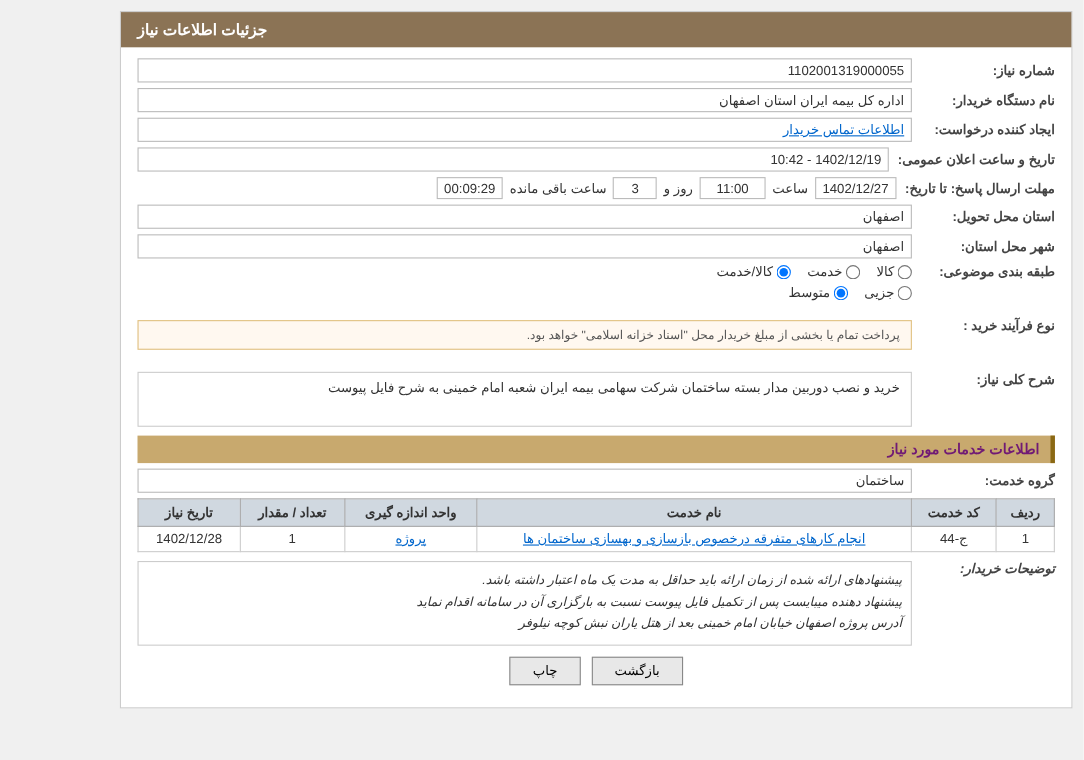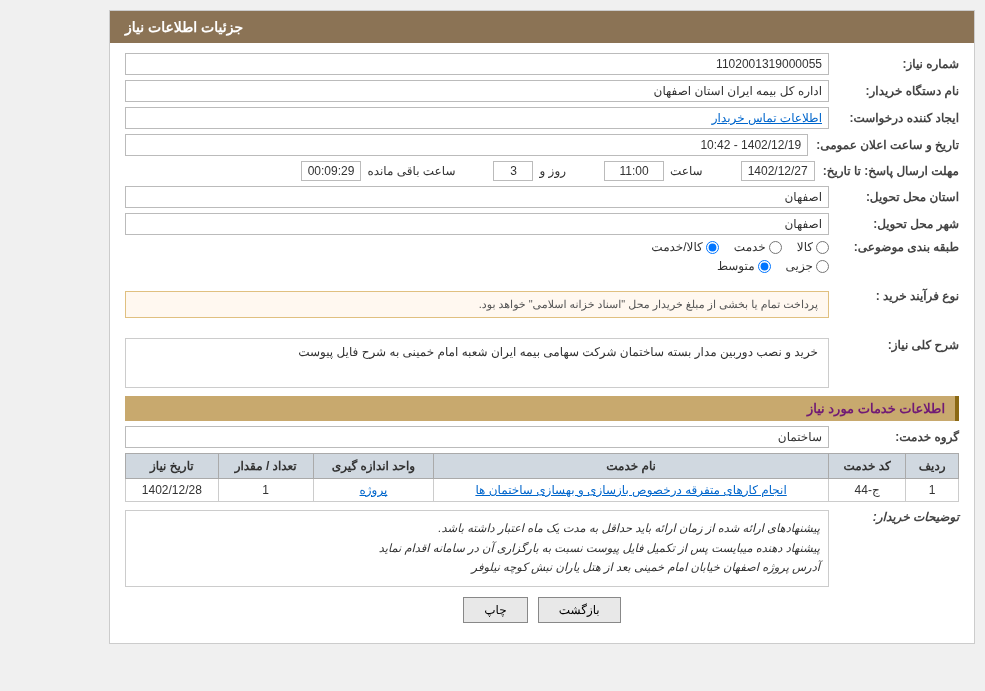--- a/index.html
+++ b/index.html
@@ -134,21 +134,20 @@
       padding: 3px 6px;
       min-height: 22px;
       background: #fff;
     }
     .small-box {
       border: 1px solid #bbb;
       padding: 2px 6px;
       background: #fff;
       min-width: 60px;
       text-align: center;
-      margin-left: 32px;
     }
   </style>
 </head>
 <body>
 
 <div class="page-container">
   <div class="main-card">
     <div class="card-header">جزئیات اطلاعات نیاز</div>
     <div class="card-body">
 
@@ -186,21 +185,21 @@
           <div class="small-box">00:09:29</div>
         </div>
       </div>
 
       <div class="field-group">
         <div class="field-label">استان محل تحویل:</div>
         <div class="field-value">اصفهان</div>
       </div>
 
       <div class="field-group">
-        <div class="field-label">شهر محل تحویل:</div>
+        <div class="field-label">شهر محل استان:</div>
         <div class="field-value">اصفهان</div>
       </div>
 
       <div class="field-group">
         <div class="field-label">طبقه بندی موضوعی:</div>
         <div style="flex:1; display:flex; align-items:center;">
           <div class="radio-group">
             <div class="radio-option">
               <input type="radio" name="category" style="">
               <span>کالا</span>

